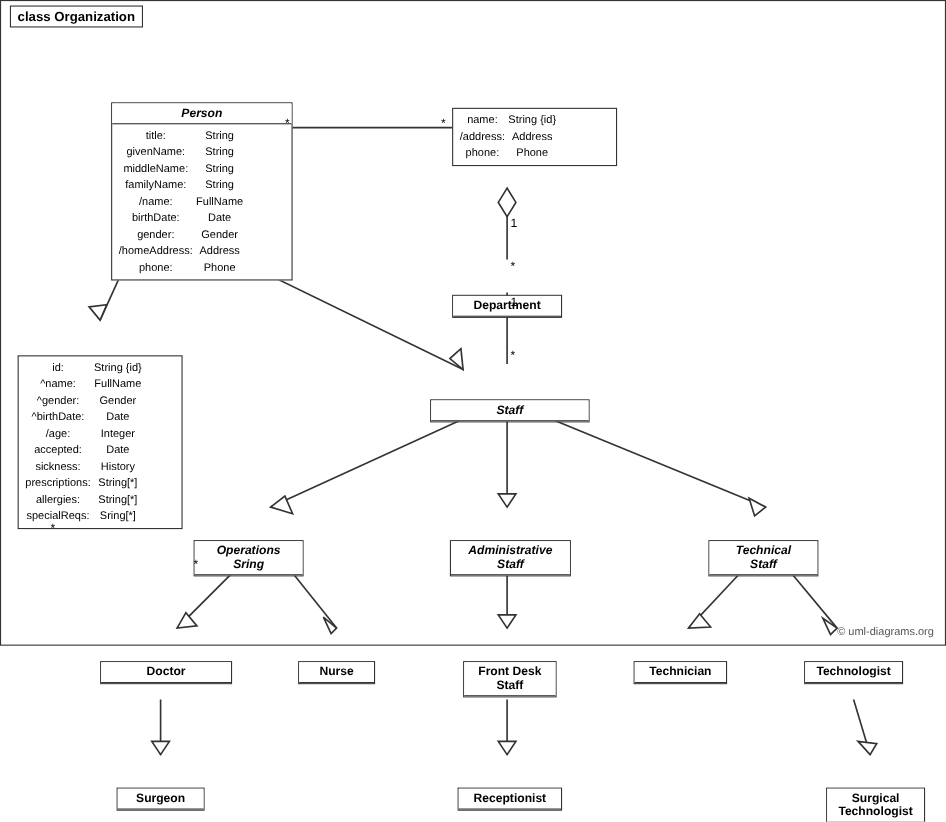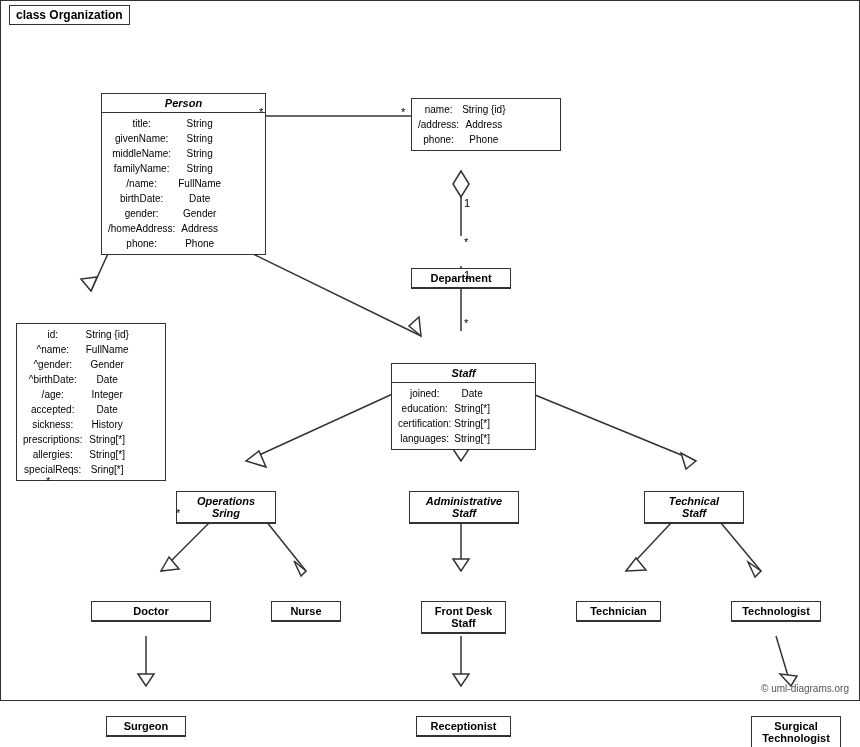--- a/index.html
+++ b/index.html
@@ -8,21 +8,21 @@
       font-family: Arial, sans-serif;
       font-size: 11px;
       width: 860px;
       height: 747px;
       overflow: hidden;
       position: relative;
     }
     #diagram-container {
       position: relative;
       width: 860px;
-      height: 701px;
+      height: 587px;
       background: #fff;
       border: 1px solid #333;
     }
     .diagram-title {
       position: absolute;
       top: 4px;
       left: 8px;
       font-size: 12px;
       font-weight: bold;
       background: #fff;
@@ -266,42 +266,20 @@
         </table>
     </div>
   </div>
 
   <div class="uml-class" style="left:410px;top:235px;width:100px">
     <div class="class-name normal">Department</div>
   </div>
 
   <div class="uml-class" style="left:390px;top:330px;width:145px">
     <div class="class-name">Staff</div>
-    <div class="class-attrs">
-      <table>
-        <tbody>
-            <tr>
-              <td>joined:</td>
-              <td>Date</td>
-            </tr>
-        <tr>
-              <td>education:</td>
-              <td>String[*]</td>
-            </tr>
-        <tr>
-              <td>certification:</td>
-              <td>String[*]</td>
-            </tr>
-        <tr>
-              <td>languages:</td>
-              <td>String[*]</td>
-            </tr>
-      </tbody>
-        </table>
-    </div>
   </div>
 
   <div class="uml-class" style="left:175px;top:458px;width:100px">
     <div class="class-name" style="white-space:pre-line">Operations
 Sring</div>
   </div>
 
   <div class="uml-class" style="left:408px;top:458px;width:110px">
     <div class="class-name" style="white-space:pre-line">Administrative
 Staff</div>

